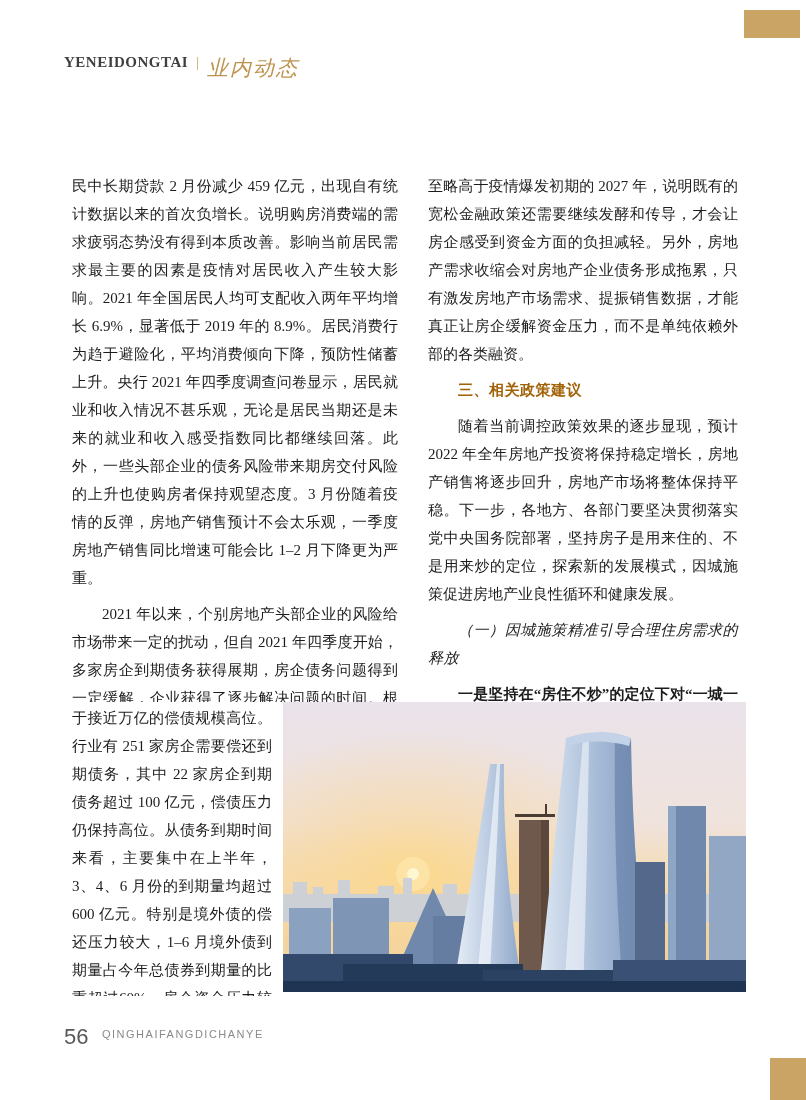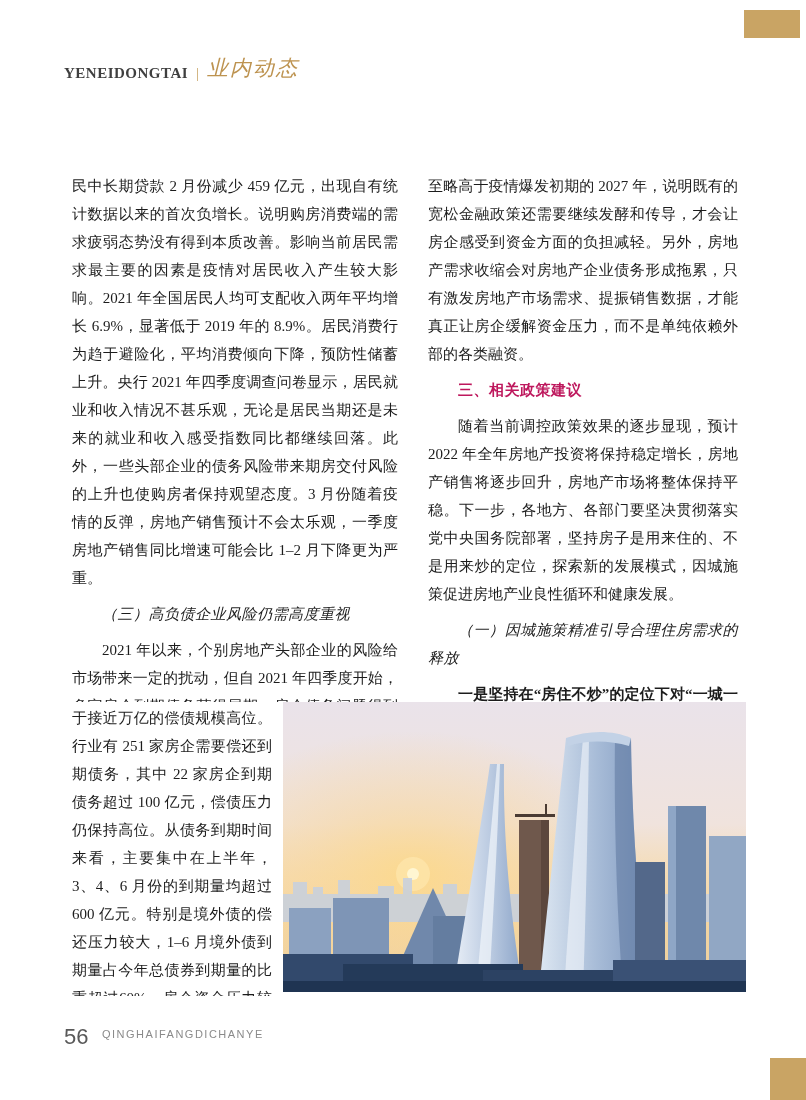--- a/index.html
+++ b/index.html
@@ -2,39 +2,39 @@
 <html><head>
 <meta charset="utf-8">
 <style>
   html,body { margin:0; padding:0; background:#ffffff; }
   .page {
     position:relative; width:806px; height:1100px; background:#ffffff;
     font-family:"Liberation Serif","DejaVu Serif",serif; color:#1c1c1c; overflow:hidden;
   }
 
   
-  .header { position:absolute; top:54px; left:64px; display:flex; align-items:flex-end; }
+  .header { position:absolute; top:54px; left:64px; display:flex; align-items:flex-start; }
   .j-en  { font-size:15px; font-weight:bold; letter-spacing:0.5px; color:#3f3f3f; }
   .j-sep { color:#c7a261; margin:0 8px; font-size:15px; }
   .j-cn  { font-size:21px; color:#bd9350; letter-spacing:2px; font-style:italic; }
 
   
   .corner-top    { position:absolute; left:744px; top:10px;  width:56px; height:28px; background:#c9a464; }
   .corner-bottom { position:absolute; left:770px; top:1058px; width:36px; height:42px; background:#c9a464; }
 
   
   .col { position:absolute; text-align:justify; font-size:15px; line-height:28px; overflow:hidden; }
   .col p { margin:8px; }
   .indent { text-indent:2em; }
   .left-wide   { top:164px; left:64px;  width:342px; height:538px; }
   .left-narrow { top:696px; left:64px;  width:216px; height:300px; }
   .right-col   { top:164px; left:420px; width:326px; height:542px; }
 
   .kai { font-style:italic; letter-spacing:0.5px; }
-  .gold-heading { color:#be185d; font-weight:bold; font-style:normal; letter-spacing:0.5px; }
+  .gold-heading { color:#a16207; font-weight:bold; font-style:normal; letter-spacing:0.5px; }
   .bold-run { font-weight:bold; }
 
   
   .photo { position:absolute; left:283px; top:702px; width:463px; height:290px; margin:0; }
   .photo svg { display:block; width:463px; height:290px; }
 
   
   .footer-num  { position:absolute; left:64px;  top:1024px; font-family:"Liberation Sans","DejaVu Sans",sans-serif;
                  font-size:22px; color:#595959; }
   .footer-name { position:absolute; left:102px; top:1028px; font-family:"Liberation Sans","DejaVu Sans",sans-serif;
@@ -49,21 +49,20 @@
     <span class="j-en">YENEIDONGTAI</span>
     <span class="j-sep">|</span>
     <span class="j-cn">业内动态</span>
   </div>
 
   <div class="corner-top"></div>
   <div class="corner-bottom"></div>
 
   <div class="col left-wide">
     <p>民中长期贷款 2 月份减少 459 亿元，出现自有统计数据以来的首次负增长。说明购房消费端的需求疲弱态势没有得到本质改善。影响当前居民需求最主要的因素是疫情对居民收入产生较大影响。2021 年全国居民人均可支配收入两年平均增长 6.9%，显著低于 2019 年的 8.9%。居民消费行为趋于避险化，平均消费倾向下降，预防性储蓄上升。央行 2021 年四季度调查问卷显示，居民就业和收入情况不甚乐观，无论是居民当期还是未来的就业和收入感受指数同比都继续回落。此外，一些头部企业的债务风险带来期房交付风险的上升也使购房者保持观望态度。3 月份随着疫情的反弹，房地产销售预计不会太乐观，一季度房地产销售同比增速可能会比 1–2 月下降更为严重。</p>
-    <p class="kai indent">（三）高负债企业风险仍需高度重视</p>
     <p class="indent">2021 年以来，个别房地产头部企业的风险给市场带来一定的扰动，但自 2021 年四季度开始，多家房企到期债务获得展期，房企债务问题得到一定缓解，企业获得了逐步解决问题的时间。根据贝壳研究院统计，2022 年房企预计到期债务约为 9603 亿元，比 2021 年下降约 25%，仍处</p>
   </div>
 
   <div class="col left-narrow">
     <p>于接近万亿的偿债规模高位。行业有 251 家房企需要偿还到期债务，其中 22 家房企到期债务超过 100 亿元，偿债压力仍保持高位。从债务到期时间来看，主要集中在上半年，3、4、6 月份的到期量均超过 600 亿元。特别是境外债的偿还压力较大，1–6 月境外债到期量占今年总债券到期量的比重超过60%。房企资金压力较大导致 1–2 月房地产开发企业到位资金同比降幅甚</p>
   </div>
 
   <div class="col right-col">
     <p>至略高于疫情爆发初期的 2027 年，说明既有的宽松金融政策还需要继续发酵和传导，才会让房企感受到资金方面的负担减轻。另外，房地产需求收缩会对房地产企业债务形成拖累，只有激发房地产市场需求、提振销售数据，才能真正让房企缓解资金压力，而不是单纯依赖外部的各类融资。</p>
     <p class="gold-heading indent">三、相关政策建议</p>

